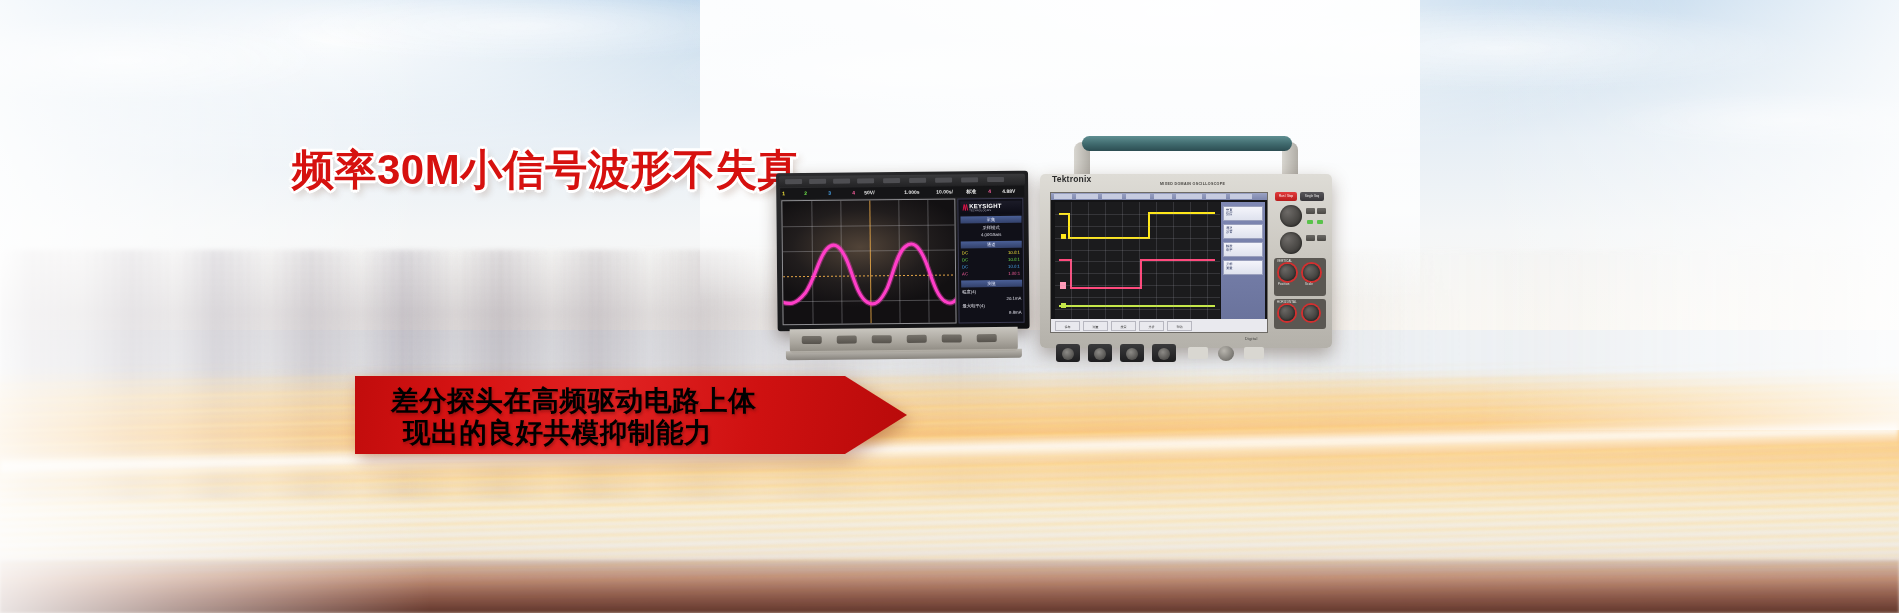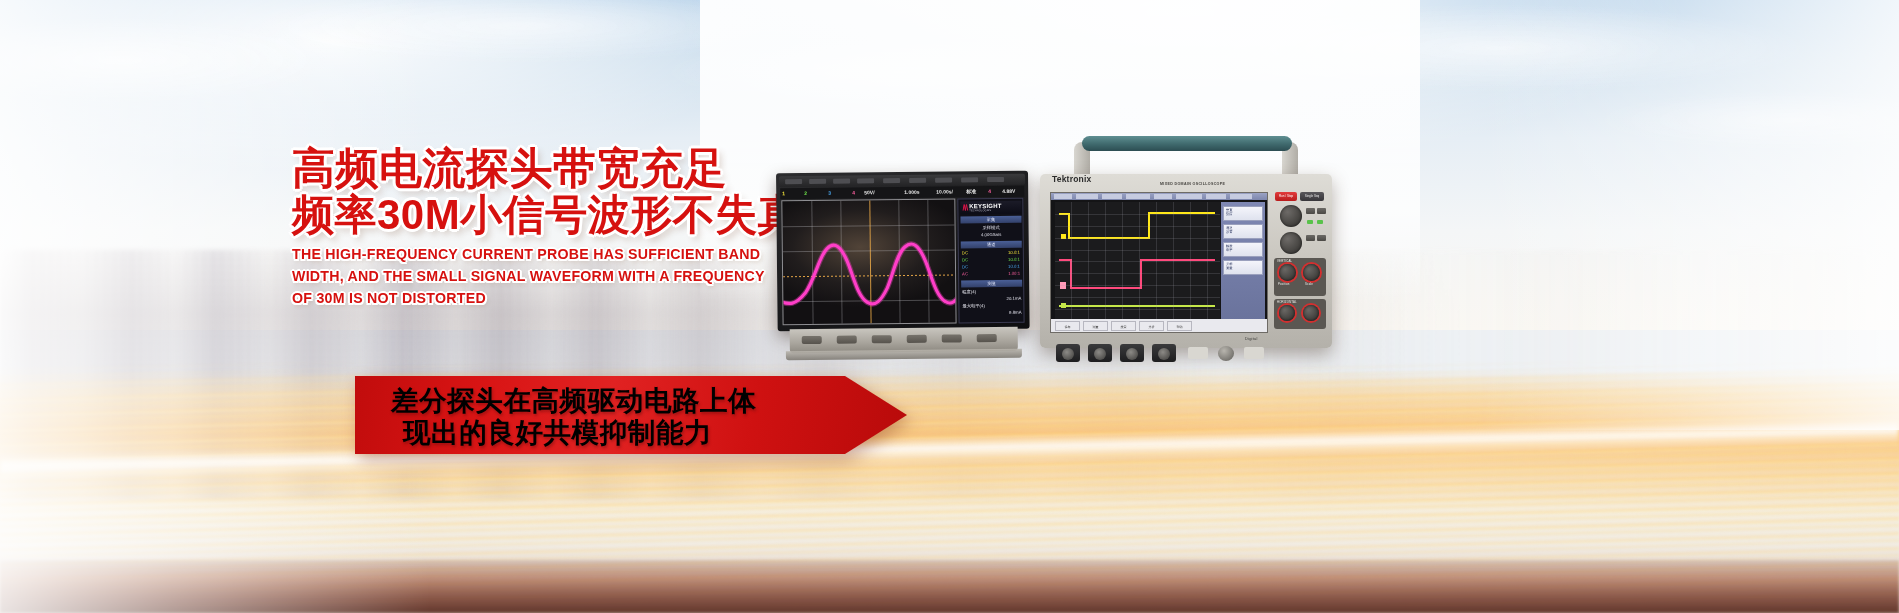--- a/index.html
+++ b/index.html
@@ -316,27 +316,21 @@
   <div class="bg-city-blocks"></div>
   <div class="bg-glow"></div>
   <div class="bg-streaks"></div>
   <div class="bg-streak-bright"></div>
   <div class="bg-streak-dark"></div>
   <div class="bg-left-fade"></div>
   <div class="bg-right-fade"></div>
   <div class="bg-white-panel"></div>
 
   <div class="copy">
-    <div class="headline headline-1">高频电流探头带宽充足</div>
     <div class="headline headline-2">频率30M小信号波形不失真</div>
-    <div class="subcopy">
-      <div>THE HIGH-FREQUENCY CURRENT PROBE HAS SUFFICIENT BAND</div>
-      <div>WIDTH, AND THE SMALL SIGNAL WAVEFORM WITH A FREQUENCY</div>
-      <div>OF 30M IS NOT DISTORTED</div>
-    </div>
   </div>
 
   <div class="ribbon-wrap">
     <div class="ribbon"></div>
     <div class="ribbon-text">
       <div>差分探头在高频驱动电路上体</div>
       <div class="ribbon-line2">现出的良好共模抑制能力</div>
     </div>
   </div>
 

